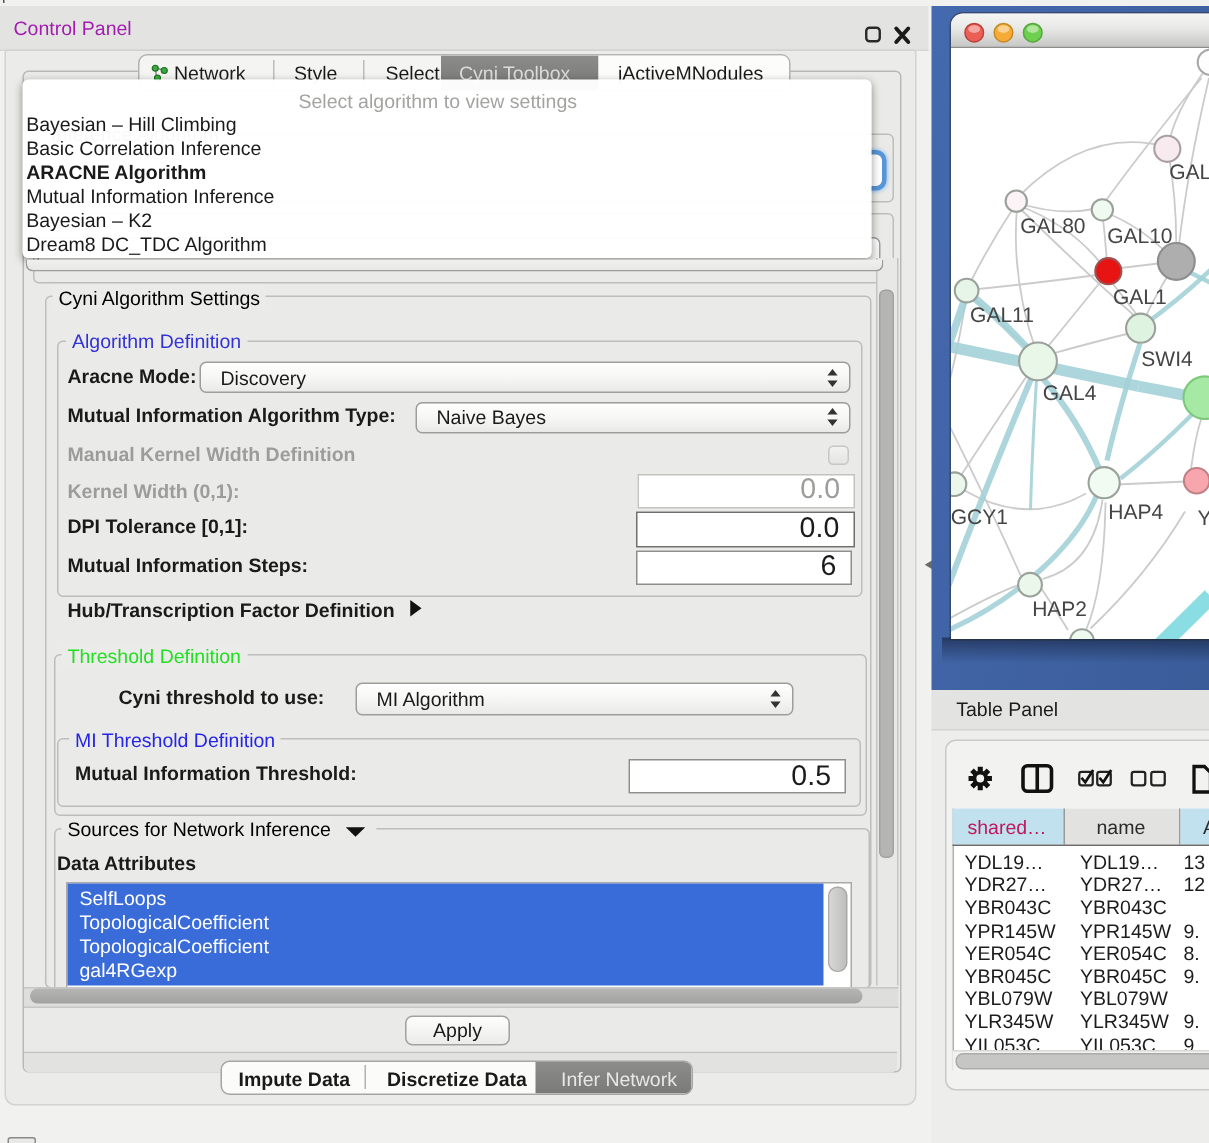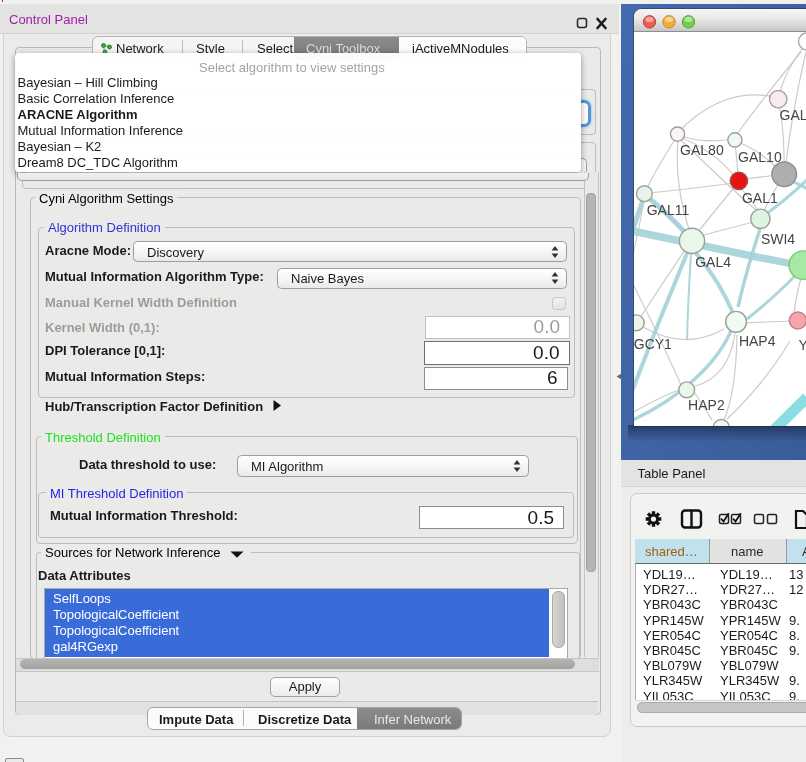--- a/index.html
+++ b/index.html
@@ -106,21 +106,21 @@
     </div>
 
   <span class="blb" style="left:45px;top:399px;">Hub/Transcription Factor Definition</span>
   <svg class="abs" style="left:272px;top:399px;" width="10" height="13" viewBox="0 0 10 13">
       <path d="M1.5 1 L9 6.5 L1.5 12 Z" fill="#111"></path>
     </svg>
 
   <div class="grp" style="left:36px;top:436px;width:540px;height:106px;"></div>
   <span class="gtitle" style="left:41px;top:429.5px;color:#21df21;">Threshold Definition</span>
 
-  <span class="blb" style="left:79px;top:456.5px;">Data threshold to use:</span>
+  <span class="blb" style="left:79px;top:456.5px;">Cyni threshold to use:</span>
   <div class="combo" style="left:237px;top:455px;width:290px;height:19.5px;">
       <span class="txt">MI Algorithm</span>
     <svg class="arrows" viewBox="0 0 8 12">
         <path d="M4 0 L7.4 4.4 H0.6 Z" fill="#333"></path>
         <path d="M4 12 L7.4 7.6 H0.6 Z" fill="#333"></path>
       </svg>
     </div>
 
   <div class="grp" style="left:37.5px;top:492px;width:534px;height:44px;"></div>
   <span class="gtitle" style="left:46px;top:485.5px;color:#2525e8;background:#eaeae8;">MI Threshold Definition</span>
@@ -292,21 +292,21 @@
     <path d="M87 13.5 L89.5 16.5 L94.8 8.3" fill="none" stroke="#111" stroke-width="1.8"></path>
     <path d="M99 13.5 L101.5 16.5 L106.8 8.3" fill="none" stroke="#111" stroke-width="1.8"></path>
     <path d="M162 6 H169 L173 10 V23 H162 Z" fill="none" stroke="#111" stroke-width="2.2"></path>
   </svg>
 
   <div class="abs" style="left:634.5px;top:538.5px;width:171.5px;height:174px;background:#fff;border-left:1px solid #b0b0ae;"></div>
   <div class="abs" style="left:634.5px;top:538.5px;width:74px;height:24px;background:#c1e1ee;border-right:1px solid #9a9a98;"></div>
   <div class="abs" style="left:709.5px;top:538.5px;width:76px;height:24px;background:#e2e2e0;border-right:1px solid #9a9a98;"></div>
   <div class="abs" style="left:786.5px;top:538.5px;width:19.5px;height:24px;background:#c1e1ee;"></div>
   <div class="abs" style="left:634.5px;top:562.5px;width:171.5px;height:1px;background:#6c6c6a;"></div>
-  <span class="lbl" style="left:645px;top:544px;color:#a16207;">shared…</span>
+  <span class="lbl" style="left:645px;top:544px;color:#be185d;">shared…</span>
   <span class="lbl" style="left:731px;top:544px;color:#2a2a2a;">name</span>
   <span class="lbl" style="left:802px;top:544px;color:#2a2a2a;">A</span>
   <div id="trows">
       <span class="lbl" style="left:643px;top:567px;color:#1c1c1c;">YDL19…</span>
       <span class="lbl" style="left:720px;top:567px;color:#1c1c1c;">YDL19…</span>
       <span class="lbl" style="left:789px;top:567px;color:#1c1c1c;">13</span>
       <span class="lbl" style="left:643px;top:582.2px;color:#1c1c1c;">YDR27…</span>
       <span class="lbl" style="left:720px;top:582.2px;color:#1c1c1c;">YDR27…</span>
       <span class="lbl" style="left:789px;top:582.2px;color:#1c1c1c;">12</span>
       <span class="lbl" style="left:643px;top:597.4px;color:#1c1c1c;">YBR043C</span>

